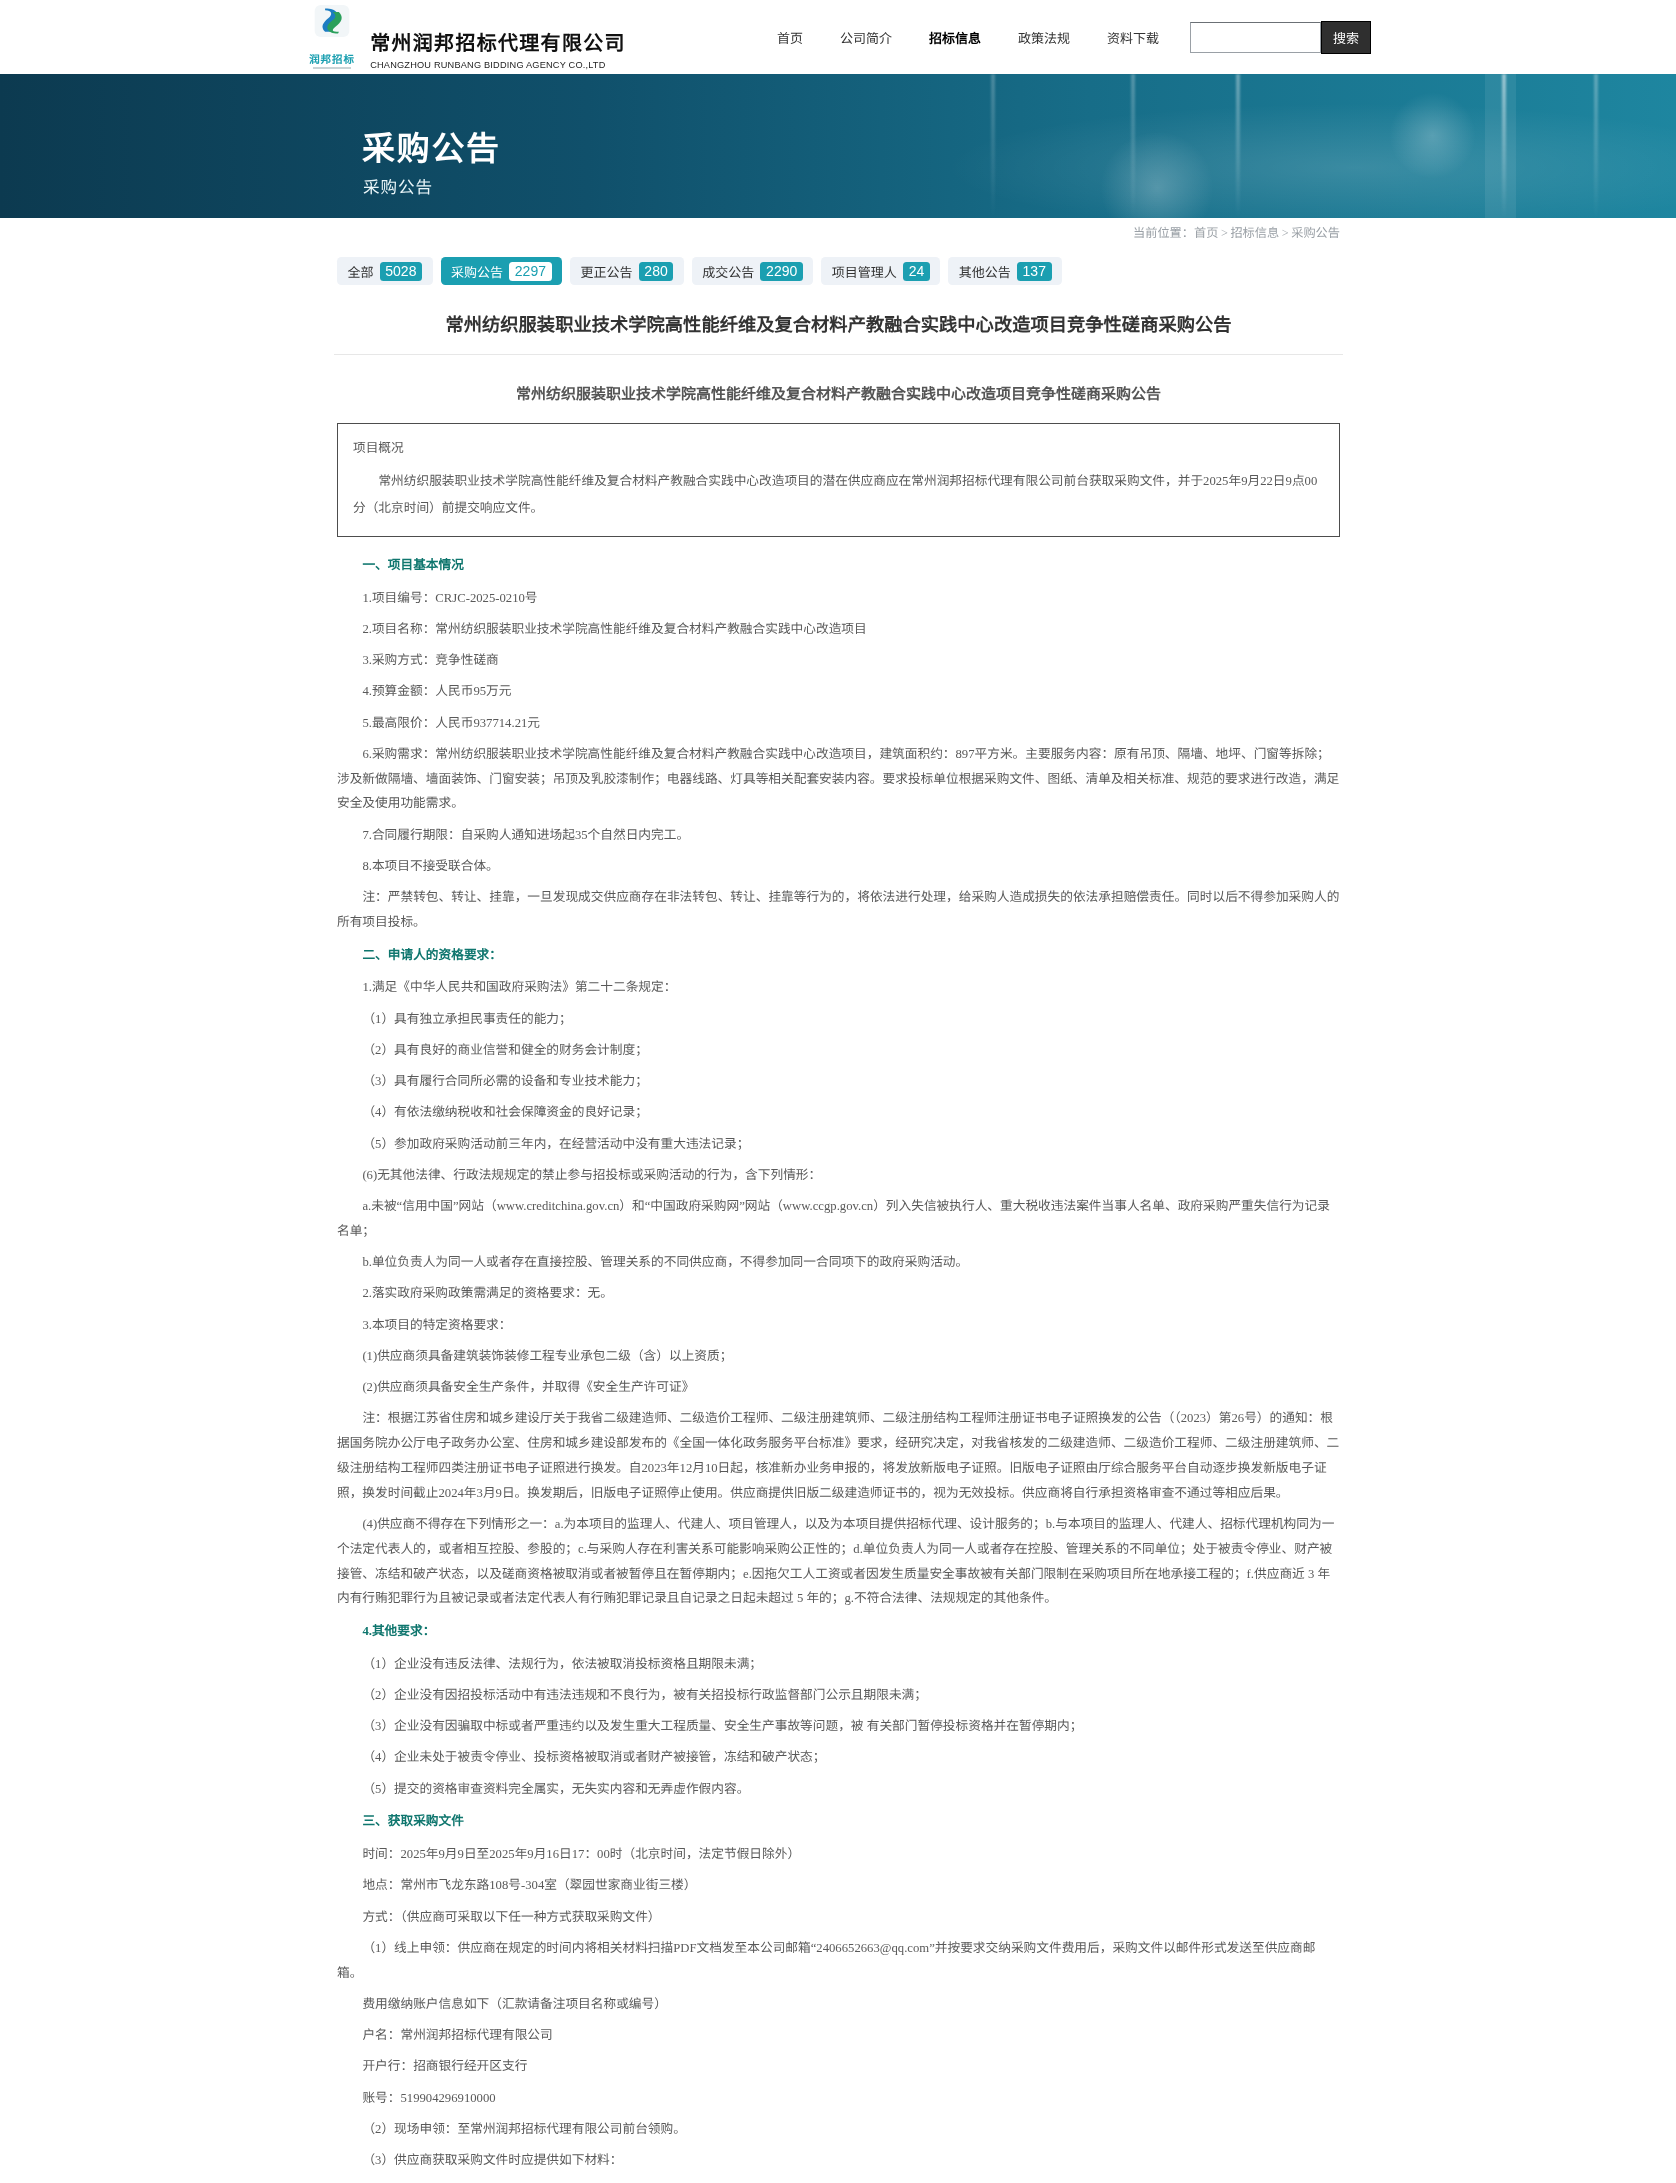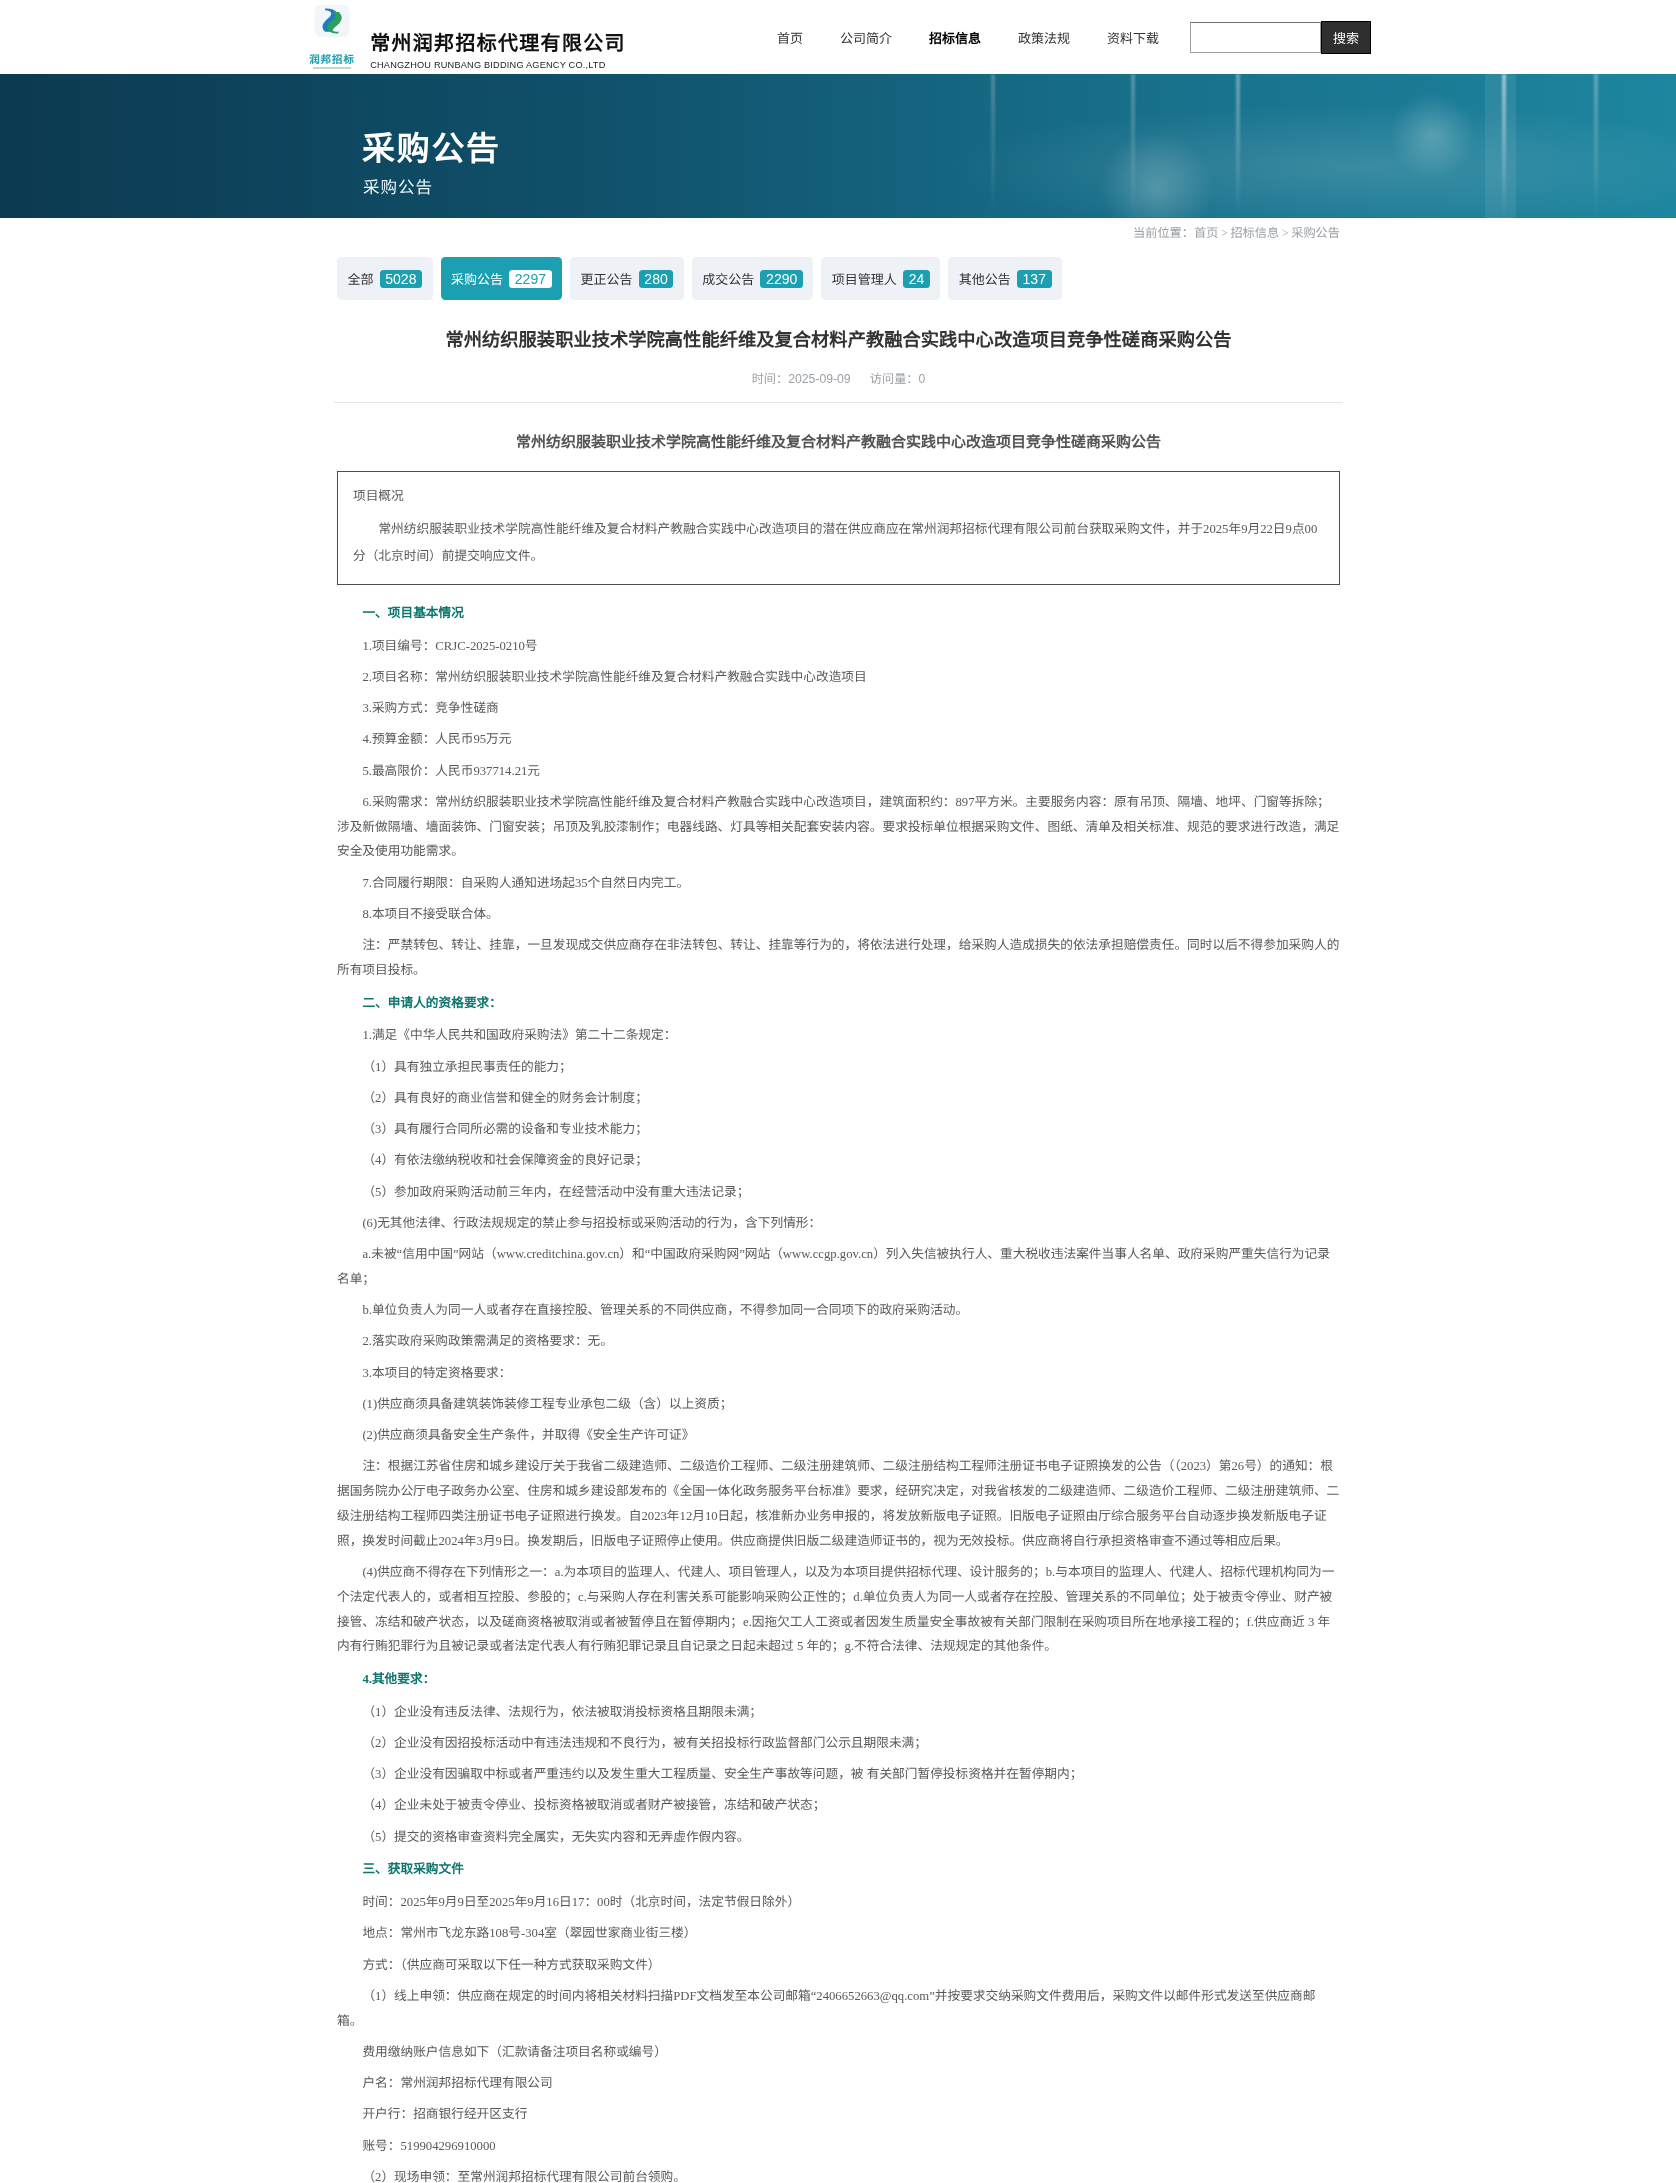--- a/index.html
+++ b/index.html
@@ -40,21 +40,21 @@
   
   .crumb-bar { background:#fff;font-family:Liberation Serif, serif; }
   .crumb-bar .container { height:28px; display:flex; justify-content:flex-end; align-items:center; padding-right:31px; }
   .crumb { font-size:12.2px; color:#9aa0a6; }
   .crumb a { color:#9aa0a6; text-decoration:none; cursor:pointer; }
   .crumb .sep { margin:0 2.6px; }
 
   
   .tabs-row { padding:11.4px 0 13px 0; }
   .tabs-row .container { display:flex; gap:7.9px; padding-left:31px; }
-  .tab { display:flex; align-items:center; gap:6.1px; height:43px; padding:0 10.5px; border-radius:4.4px;
+  .tab { display:flex; align-items:center; gap:6.1px; height:28px; padding:0 10.5px; border-radius:4.4px;
     background:#eef2f7; color:#333; font-size:13px; cursor:pointer; }
   .tab .badge { background:#1b9fb1; color:#fff; font-size:14px; font-weight:normal; border-radius:3.5px; padding:2.2px 5.7px; line-height:1; }
   .tab.active { background:#1b9fb1; color:#fff; }
   .tab.active .badge { background:#fff; color:#1b9fb1; }
 
   
   .art-head { padding-top:12.2px; }
   .art-title { max-width:961px; margin:0 auto; text-align:center; font-size:18.3px; font-weight:bold; color:#333; line-height:1.55; }
   .art-meta { text-align:center; margin-top:15px; font-size:12.2px; color:#9aa0a6; }
   .art-meta span { margin:0 7.9px; }
@@ -147,24 +147,20 @@
       </div>
       <div class="tab">
         <span class="tlabel">其他公告</span>
         <span class="badge">137</span>
       </div>
     </div>
 </div>
 
 <div class="container art-head">
   <h1 class="art-title">常州纺织服装职业技术学院高性能纤维及复合材料产教融合实践中心改造项目竞争性磋商采购公告</h1>
-  <div class="art-meta">
-    <span>时间：2025-09-09</span>
-    <span>访问量：0</span>
-  </div>
   <div class="art-divider"></div>
 </div>
 
 <div class="container">
   <article class="article">
     <div class="inner-title">常州纺织服装职业技术学院高性能纤维及复合材料产教融合实践中心改造项目竞争性磋商采购公告</div>
     <div class="overview-box">
       <p class="box-head">项目概况</p>
       <p class="box-body">常州纺织服装职业技术学院高性能纤维及复合材料产教融合实践中心改造项目的潜在供应商应在常州润邦招标代理有限公司前台获取采购文件，并于2025年9月22日9点00分（北京时间）前提交响应文件。</p>
     </div>

